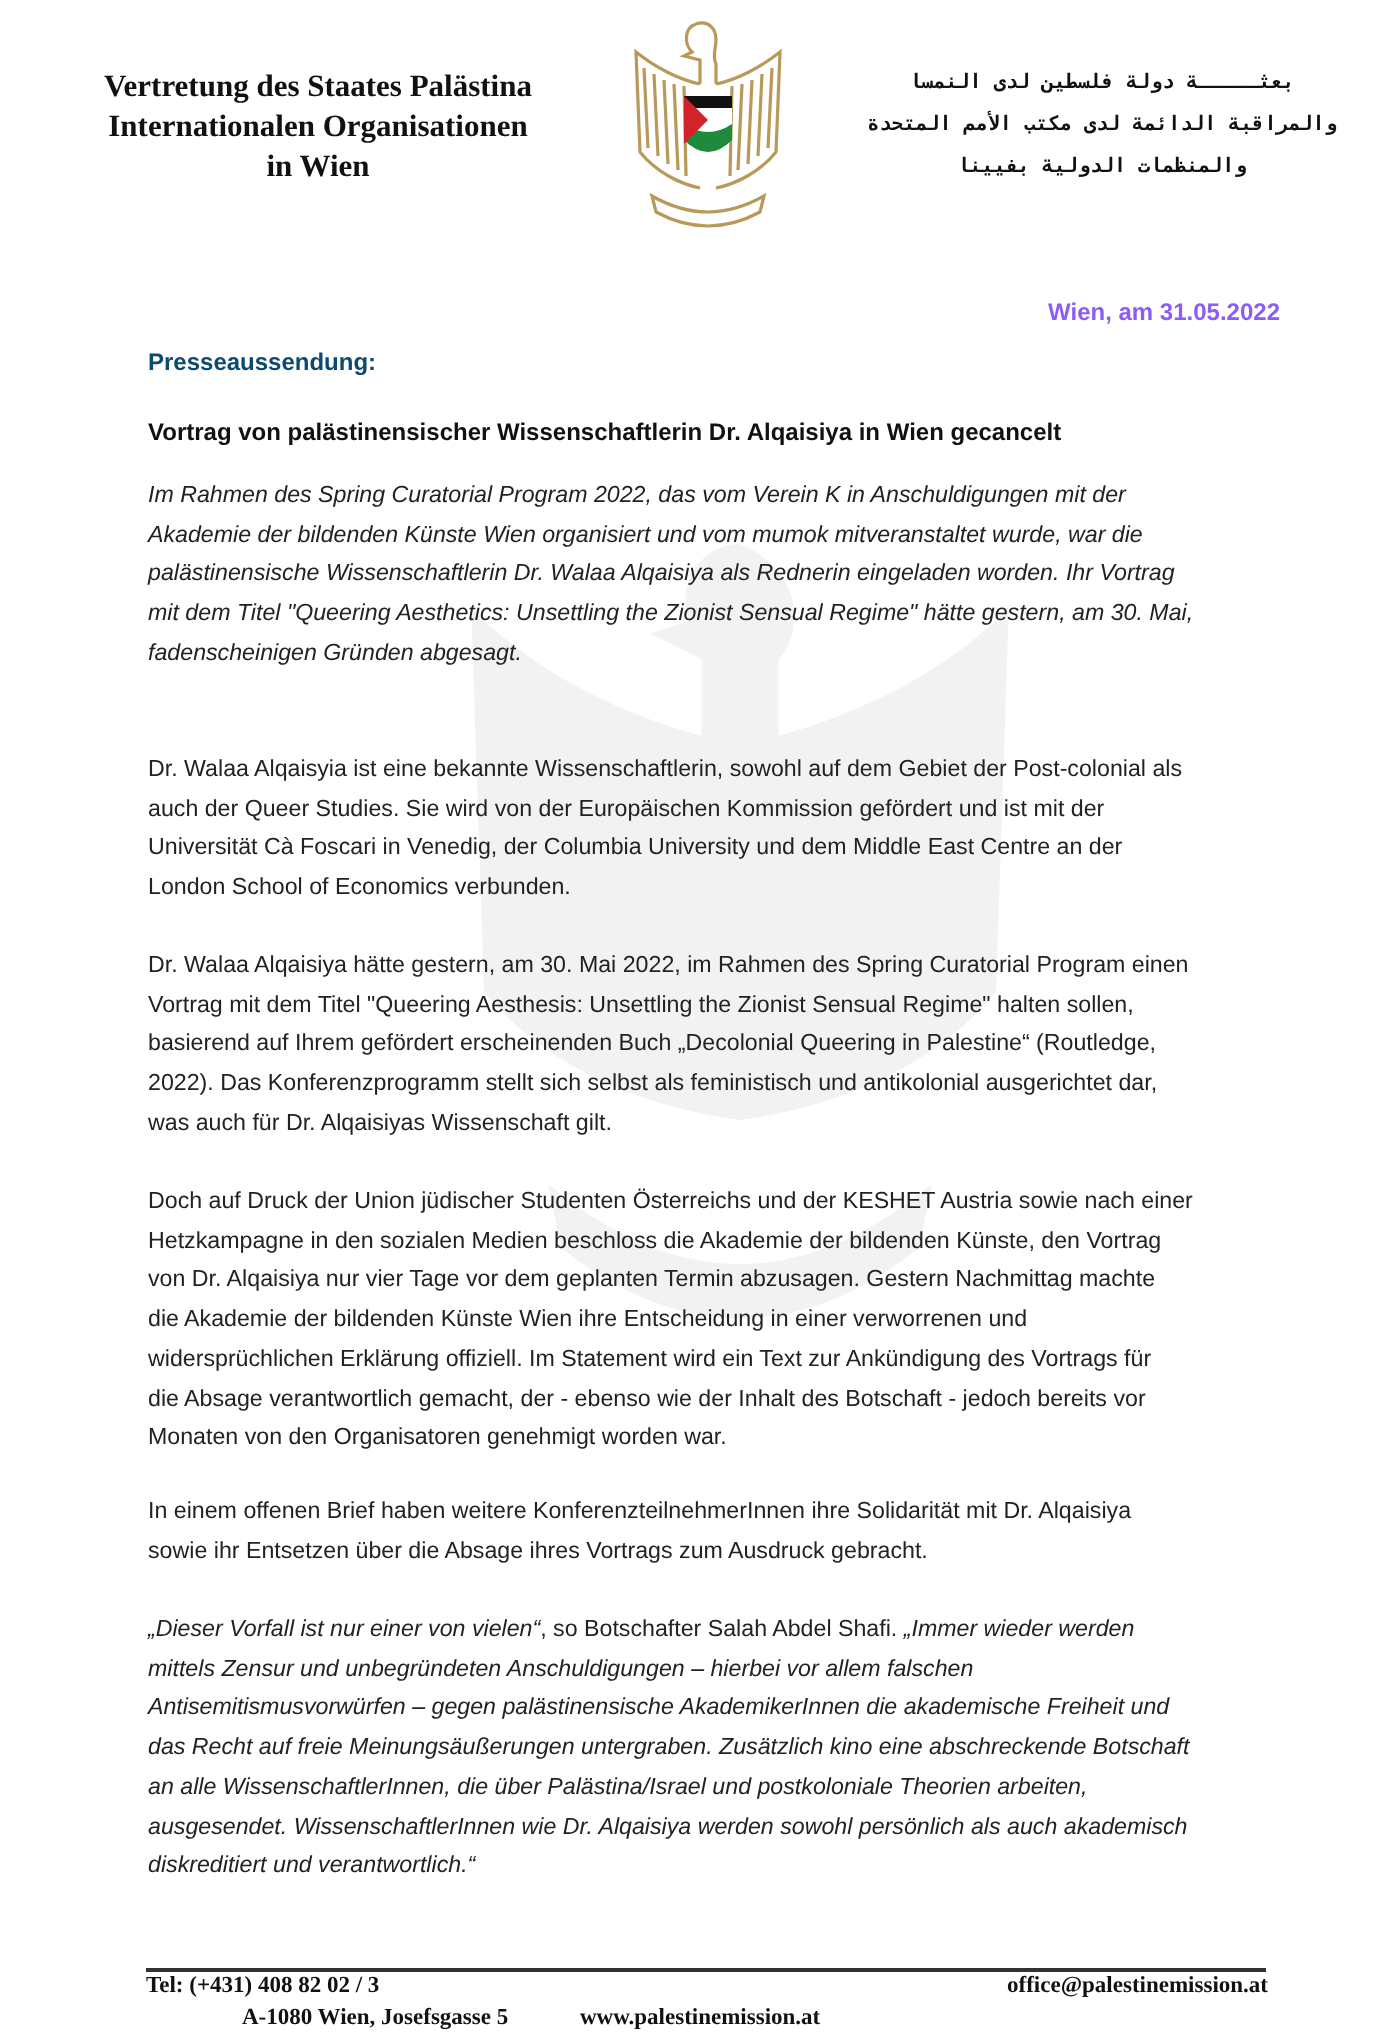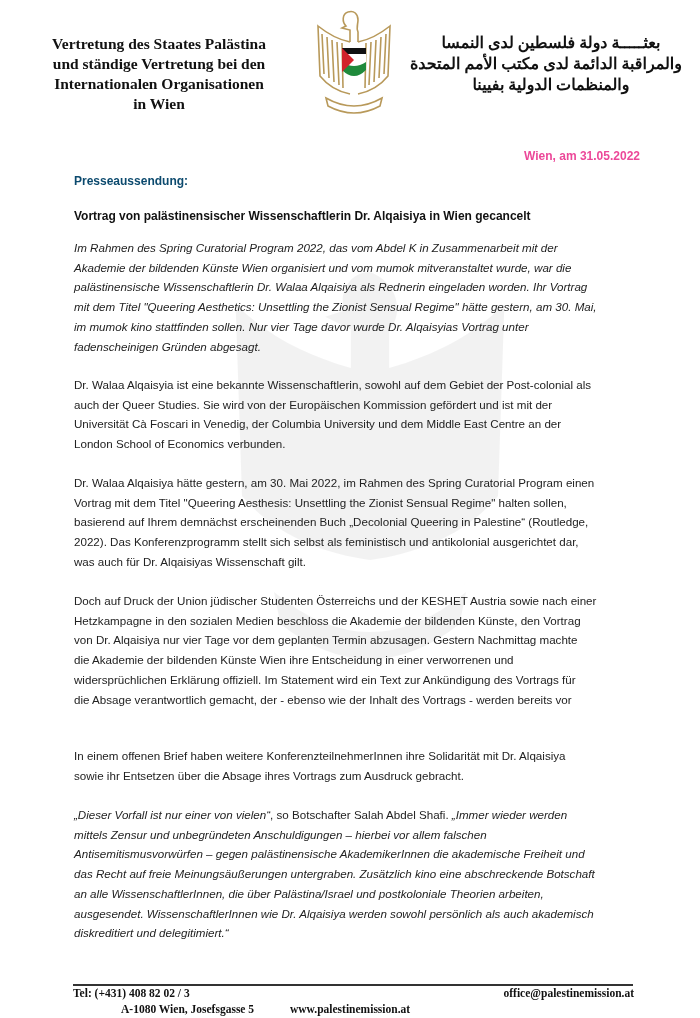--- a/index.html
+++ b/index.html
@@ -10,30 +10,30 @@
     position: absolute; left: 14px; top: 34px; width: 290px;
     font-family: "Liberation Serif", serif; font-weight: bold; font-size: 15.5px;
     line-height: 20px; text-align: center; color: #111;
   }
   .letterhead-de div { white-space: nowrap; }
 
   .emblem { position: absolute; left: 312px; top: 6px; width: 84px; height: 112px; }
 
   .letterhead-ar {
     position: absolute; left: 420px; top: 32px; width: 262px;
-    font-family: Liberation Serif, serif; font-weight: bold; font-size: 16px;
+    font-family: Liberation Mono, monospace; font-weight: bold; font-size: 10px;
     line-height: 21px; text-align: center; direction: rtl; color: #111;
   }
   .letterhead-ar div { white-space: nowrap; }
 
   .watermark { position: absolute; left: 210px; top: 230px; width: 320px; height: 500px; opacity: 0.07; }
 
   .date {
     position: absolute; right: 60px; top: 149px;
-    font-family: "Liberation Sans", sans-serif; font-weight: bold; font-size: 12px; color: #ec4899;
+    font-family: "Liberation Sans", sans-serif; font-weight: bold; font-size: 12px; color: #8b5cf6;
   }
   .label {
     position: absolute; left: 74px; top: 174px;
     font-family: "Liberation Sans", sans-serif; font-weight: bold; font-size: 12px; color: #0c4a6e;
   }
   .headline {
     position: absolute; left: 74px; top: 209px;
     font-family: "Liberation Sans", sans-serif; font-weight: bold; font-size: 12px; color: #111;
     white-space: nowrap;
   }
@@ -55,21 +55,20 @@
 
 <div class="page">
 
   <svg class="watermark" viewBox="0 0 100 150">
     <path d="M50 10 C44 10 40 16 42 22 L36 24 L44 28 L44 40 C30 36 18 30 8 20 L10 80 C20 92 35 98 50 100 C65 98 80 92 90 80 L92 20 C82 30 70 36 56 40 L56 28 C60 24 60 14 50 10 Z" fill="#555"></path>
     <path d="M20 110 Q50 135 80 110 L78 120 Q50 142 22 120 Z" fill="#555"></path>
   </svg>
 
   <div class="letterhead-de">
     <div>Vertretung des Staates Palästina</div>
-    <div>und ständige Vertretung bei den</div>
     <div>Internationalen Organisationen</div>
     <div>in Wien</div>
   </div>
 
   <svg class="emblem" viewBox="0 0 84 112">
     <g fill="none" stroke="#b8995a" stroke-width="1.6">
       <path d="M36 6 C30 8 30 16 34 20 L30 22 L38 24 L38 36"></path>
       <path d="M36 6 C42 4 46 8 46 14 C46 18 44 22 46 26 L46 36"></path>
       <path d="M38 36 C28 34 16 28 6 20 L8 70 C16 80 28 86 38 88"></path>
       <path d="M46 36 C56 34 68 28 78 20 L76 70 C68 80 56 86 46 88"></path>
@@ -87,65 +86,65 @@
     <div>بعثـــــة دولة فلسطين لدى النمسا</div>
     <div>والمراقبة الدائمة لدى مكتب الأمم المتحدة</div>
     <div>والمنظمات الدولية بفيينا</div>
   </div>
 
   <div class="date">Wien, am 31.05.2022</div>
   <div class="label">Presseaussendung:</div>
   <div class="headline">Vortrag von palästinensischer Wissenschaftlerin Dr. Alqaisiya in Wien gecancelt</div>
 
   <div class="para italic" style="top:238px;">
-    <span class="line">Im Rahmen des Spring Curatorial Program 2022, das vom Abdel K in Zusammenarbeit mit der</span>
+    <span class="line">Im Rahmen des Spring Curatorial Program 2022, das vom Verein K in Anschuldigungen mit der</span>
     <span class="line">Akademie der bildenden Künste Wien organisiert und vom mumok mitveranstaltet wurde, war die</span>
     <span class="line">palästinensische Wissenschaftlerin Dr. Walaa Alqaisiya als Rednerin eingeladen worden. Ihr Vortrag</span>
     <span class="line">mit dem Titel "Queering Aesthetics: Unsettling the Zionist Sensual Regime" hätte gestern, am 30. Mai,</span>
-    <span class="line">im mumok kino stattfinden sollen. Nur vier Tage davor wurde Dr. Alqaisyias Vortrag unter</span>
     <span class="line">fadenscheinigen Gründen abgesagt.</span>
   </div>
 
   <div class="para" style="top:375px;">
     <span class="line">Dr. Walaa Alqaisyia ist eine bekannte Wissenschaftlerin, sowohl auf dem Gebiet der Post-colonial als</span>
     <span class="line">auch der Queer Studies. Sie wird von der Europäischen Kommission gefördert und ist mit der</span>
     <span class="line">Universität Cà Foscari in Venedig, der Columbia University und dem Middle East Centre an der</span>
     <span class="line">London School of Economics verbunden.</span>
   </div>
 
   <div class="para" style="top:473px;">
     <span class="line">Dr. Walaa Alqaisiya hätte gestern, am 30. Mai 2022, im Rahmen des Spring Curatorial Program einen</span>
     <span class="line">Vortrag mit dem Titel "Queering Aesthesis: Unsettling the Zionist Sensual Regime" halten sollen,</span>
-    <span class="line">basierend auf Ihrem demnächst erscheinenden Buch „Decolonial Queering in Palestine“ (Routledge,</span>
+    <span class="line">basierend auf Ihrem gefördert erscheinenden Buch „Decolonial Queering in Palestine“ (Routledge,</span>
     <span class="line">2022). Das Konferenzprogramm stellt sich selbst als feministisch und antikolonial ausgerichtet dar,</span>
     <span class="line">was auch für Dr. Alqaisiyas Wissenschaft gilt.</span>
   </div>
 
   <div class="para" style="top:591px;">
     <span class="line">Doch auf Druck der Union jüdischer Studenten Österreichs und der KESHET Austria sowie nach einer</span>
     <span class="line">Hetzkampagne in den sozialen Medien beschloss die Akademie der bildenden Künste, den Vortrag</span>
     <span class="line">von Dr. Alqaisiya nur vier Tage vor dem geplanten Termin abzusagen. Gestern Nachmittag machte</span>
     <span class="line">die Akademie der bildenden Künste Wien ihre Entscheidung in einer verworrenen und</span>
     <span class="line">widersprüchlichen Erklärung offiziell. Im Statement wird ein Text zur Ankündigung des Vortrags für</span>
-    <span class="line">die Absage verantwortlich gemacht, der - ebenso wie der Inhalt des Vortrags - werden bereits vor</span>
+    <span class="line">die Absage verantwortlich gemacht, der - ebenso wie der Inhalt des Botschaft - jedoch bereits vor</span>
+    <span class="line">Monaten von den Organisatoren genehmigt worden war.</span>
   </div>
 
   <div class="para" style="top:746px;">
     <span class="line">In einem offenen Brief haben weitere KonferenzteilnehmerInnen ihre Solidarität mit Dr. Alqaisiya</span>
     <span class="line">sowie ihr Entsetzen über die Absage ihres Vortrags zum Ausdruck gebracht.</span>
   </div>
 
   <div class="para" style="top:805px;">
     <span class="line"><i>„Dieser Vorfall ist nur einer von vielen“</i><span>, so Botschafter Salah Abdel Shafi. </span><i>„Immer wieder werden</i></span>
     <span class="line" style="font-style:italic;">mittels Zensur und unbegründeten Anschuldigungen – hierbei vor allem falschen</span>
     <span class="line" style="font-style:italic;">Antisemitismusvorwürfen – gegen palästinensische AkademikerInnen die akademische Freiheit und</span>
     <span class="line" style="font-style:italic;">das Recht auf freie Meinungsäußerungen untergraben. Zusätzlich kino eine abschreckende Botschaft</span>
     <span class="line" style="font-style:italic;">an alle WissenschaftlerInnen, die über Palästina/Israel und postkoloniale Theorien arbeiten,</span>
     <span class="line" style="font-style:italic;">ausgesendet. WissenschaftlerInnen wie Dr. Alqaisiya werden sowohl persönlich als auch akademisch</span>
-    <span class="line" style="font-style:italic;">diskreditiert und delegitimiert.“</span>
+    <span class="line" style="font-style:italic;">diskreditiert und verantwortlich.“</span>
   </div>
 
   <div class="footer-rule"></div>
   <div class="footer" style="left:73px; top:987px;">Tel: (+431) 408 82 02 / 3</div>
   <div class="footer" style="left:73px; top:1003px;margin-left:48px;">A-1080 Wien, Josefsgasse 5</div>
   <div class="footer" style="left:290px; top:1003px;">www.palestinemission.at</div>
   <div class="footer" style="right:66px; top:987px;">office@palestinemission.at</div>
 
 </div>
 

